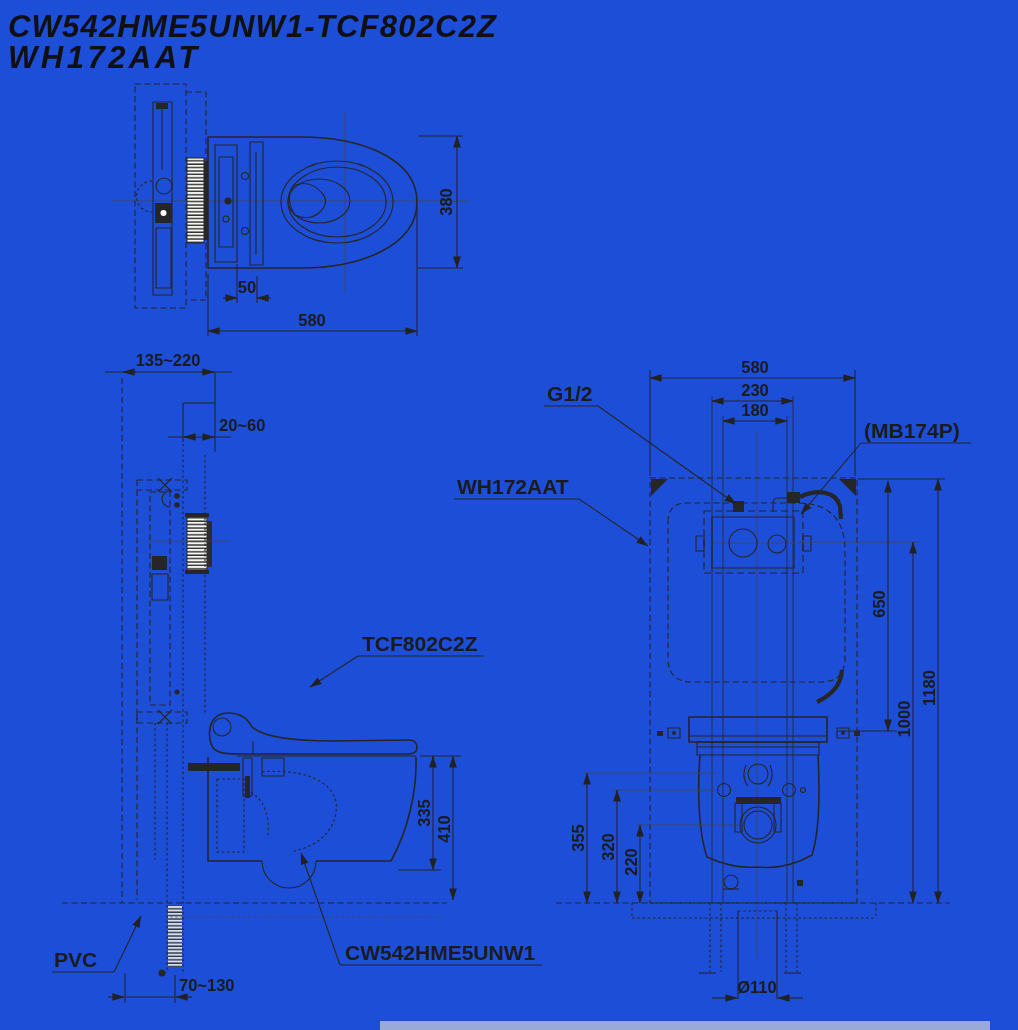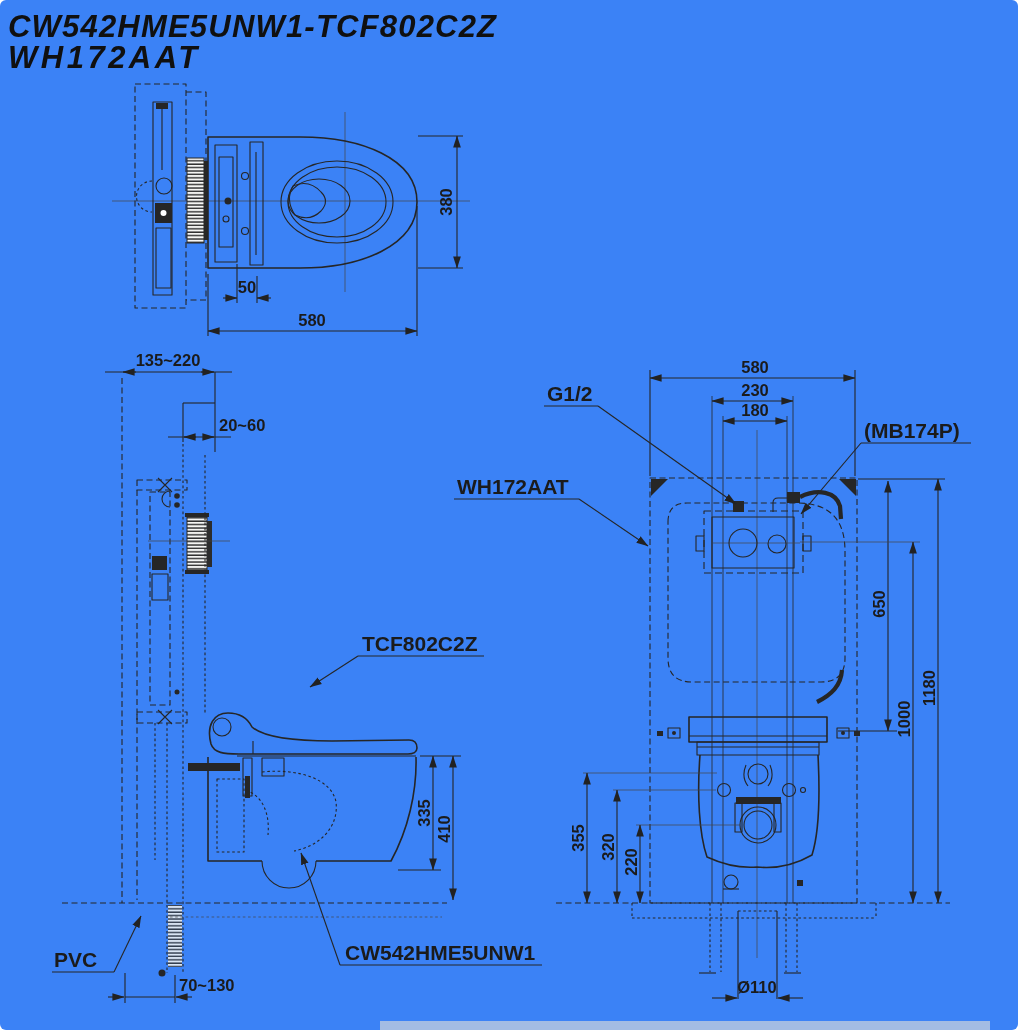--- a/index.html
+++ b/index.html
@@ -1,17 +1,17 @@
 <!DOCTYPE html>
 <html><head>
 <meta charset="utf-8">
 <style>
   html,body{margin:0;padding:0;background:#ffffff;}
-  .page{position:relative;width:1018px;height:1030px;background:#3b82f6;overflow:hidden;
-        font-family:"Liberation Sans",sans-serif;border-radius:6px;}
+  .page{position:relative;width:1018px;height:1030px;background:#1d4ed8;overflow:hidden;
+        font-family:"Liberation Sans",sans-serif;}
   svg{display:block}
   .ln{stroke:#262626;stroke-width:1.1;fill:none;stroke-linecap:butt;stroke-linejoin:round}
   .mid{stroke-width:.8}
   .thin{stroke:#454545;stroke-width:.7;fill:none}
   .thk{stroke-width:1.6}
   .pipe{stroke-width:4.2}
   .dash{stroke-dasharray:6,3.5}
   .dash2{stroke-dasharray:2.6,2.6}
   .fill{fill:#262626;stroke:none}
   .dim{font:700 16.5px "Liberation Sans",sans-serif;fill:#1b1b1b}

